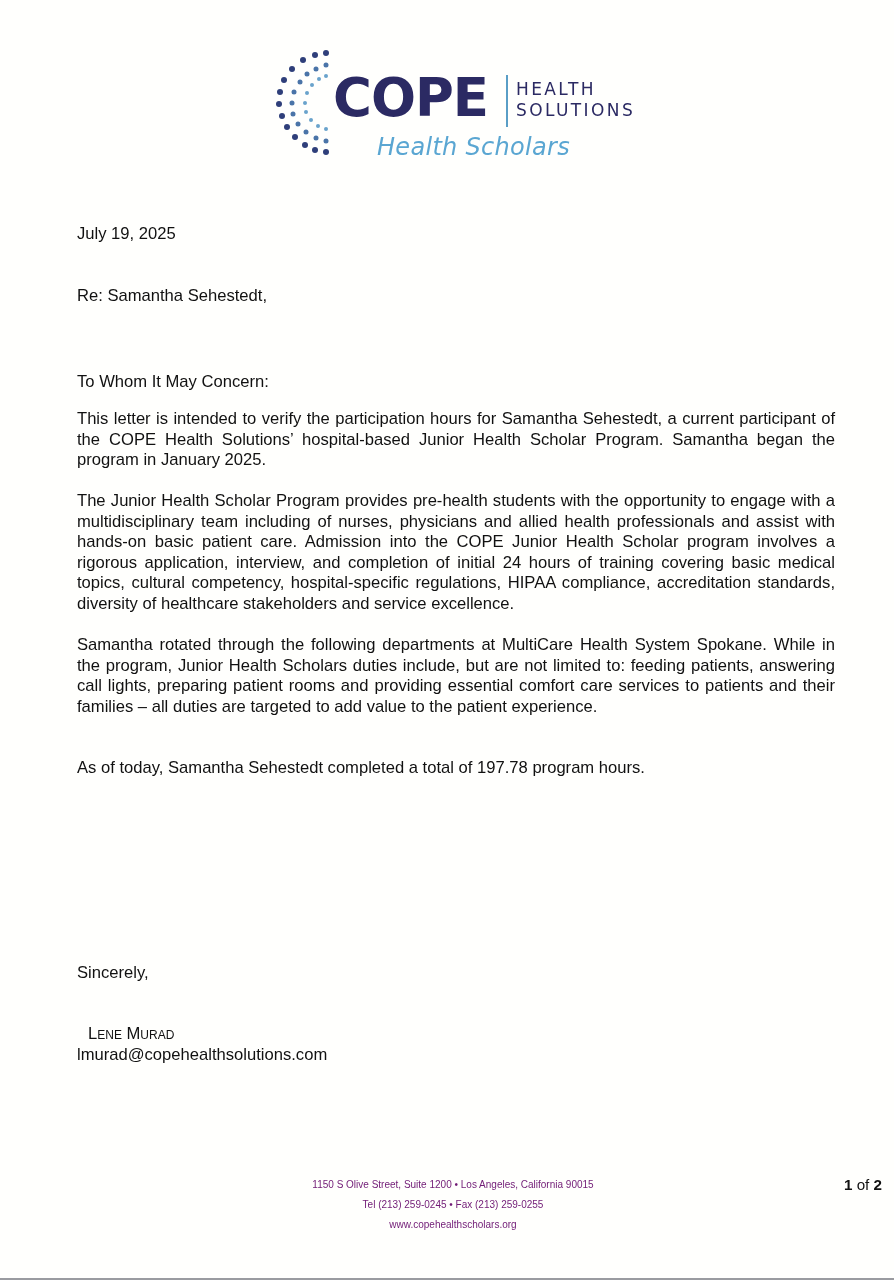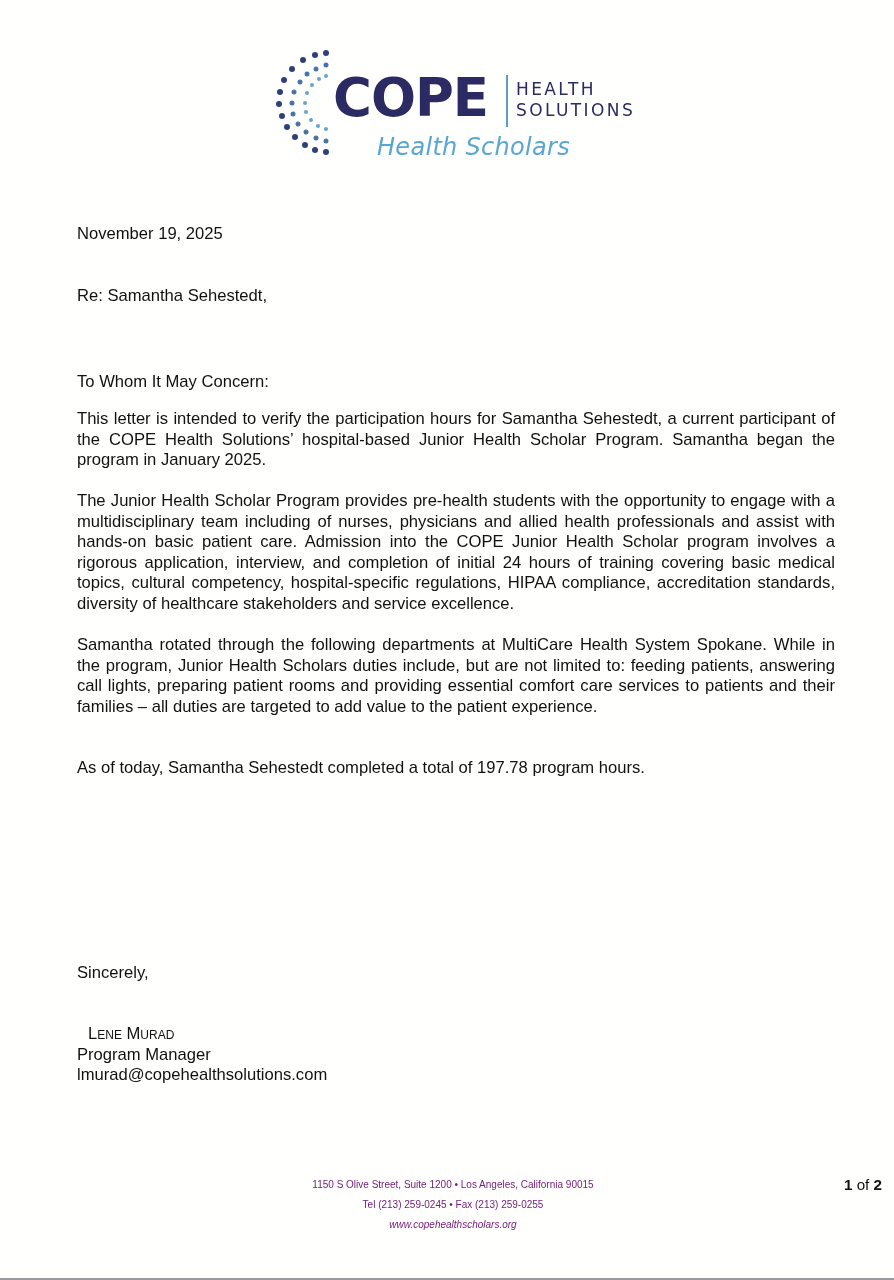--- a/index.html
+++ b/index.html
@@ -32,21 +32,21 @@
   }
 
   .text { position: absolute; left: 77px; width: 758px; font-size: 16.6px; line-height: 20.5px; }
   .justify { text-align: justify; }
   .sig-name { font-weight: normal; font-variant: small-caps; margin-left: 11px; }
 
   .footer {
     position: absolute; left: 200px; width: 506px; top: 1175px;
     text-align: center; font-size: 10px; line-height: 20px; color: #701a75;
   }
-  .footer .web { font-style: italic; }
+  .footer .web { }
   .page-num { position: absolute; right: 12px; top: 1175px; font-size: 15.2px; line-height: 20px; }
   .page-num b { font-weight: bold; }
 </style>
 </head>
 <body>
 
 <div class="logo">
   <svg width="70" height="110" viewBox="0 0 70 110">
 
     <g fill="#2f3f7a">
@@ -93,34 +93,33 @@
   </svg>
   <div class="logo-cope">COPE</div>
   <div class="logo-divider"></div>
   <div class="logo-hs">
     <div>HEALTH</div>
     <div>SOLUTIONS</div>
   </div>
   <div class="logo-scholars">Health Scholars</div>
 </div>
 
-<div class="text" style="top:224px;">November 19, 2025</div>
+<div class="text" style="top:224px;">July 19, 2025</div>
 <div class="text" style="top:286px;">Re: Samantha Sehestedt,</div>
 <div class="text" style="top:348px;margin-top:24px;">To Whom It May Concern:</div>
 
 <div class="text justify" style="top:409px;">This letter is intended to verify the participation hours for Samantha Sehestedt, a current participant of the COPE Health Solutions’ hospital-based Junior Health Scholar Program. Samantha began the program in January 2025.</div>
 <div class="text justify" style="top:491px;">The Junior Health Scholar Program provides pre-health students with the opportunity to engage with a multidisciplinary team including of nurses, physicians and allied health professionals and assist with hands-on basic patient care. Admission into the COPE Junior Health Scholar program involves a rigorous application, interview, and completion of initial 24 hours of training covering basic medical topics, cultural competency, hospital-specific regulations, HIPAA compliance, accreditation standards, diversity of healthcare stakeholders and service excellence.</div>
 <div class="text justify" style="top:635px;">Samantha rotated through the following departments at MultiCare Health System Spokane. While in the program, Junior Health Scholars duties include, but are not limited to: feeding patients, answering call lights, preparing patient rooms and providing essential comfort care services to patients and their families – all duties are targeted to add value to the patient experience.</div>
 <div class="text" style="top:758px;">As of today, Samantha Sehestedt completed a total of 197.78 program hours.</div>
 
 <div class="text" style="top:963px;">Sincerely,</div>
 
 <div class="text" style="top:1024px;">
   <div class="sig-name">Lene Murad</div>
-  <div>Program Manager</div>
   <div>lmurad@copehealthsolutions.com</div>
 </div>
 
 <div class="footer">
   <div>1150 S Olive Street, Suite 1200 • Los Angeles, California 90015</div>
   <div>Tel (213) 259-0245 • Fax (213) 259-0255</div>
   <div class="web">www.copehealthscholars.org</div>
 </div>
 
 <div class="page-num">

